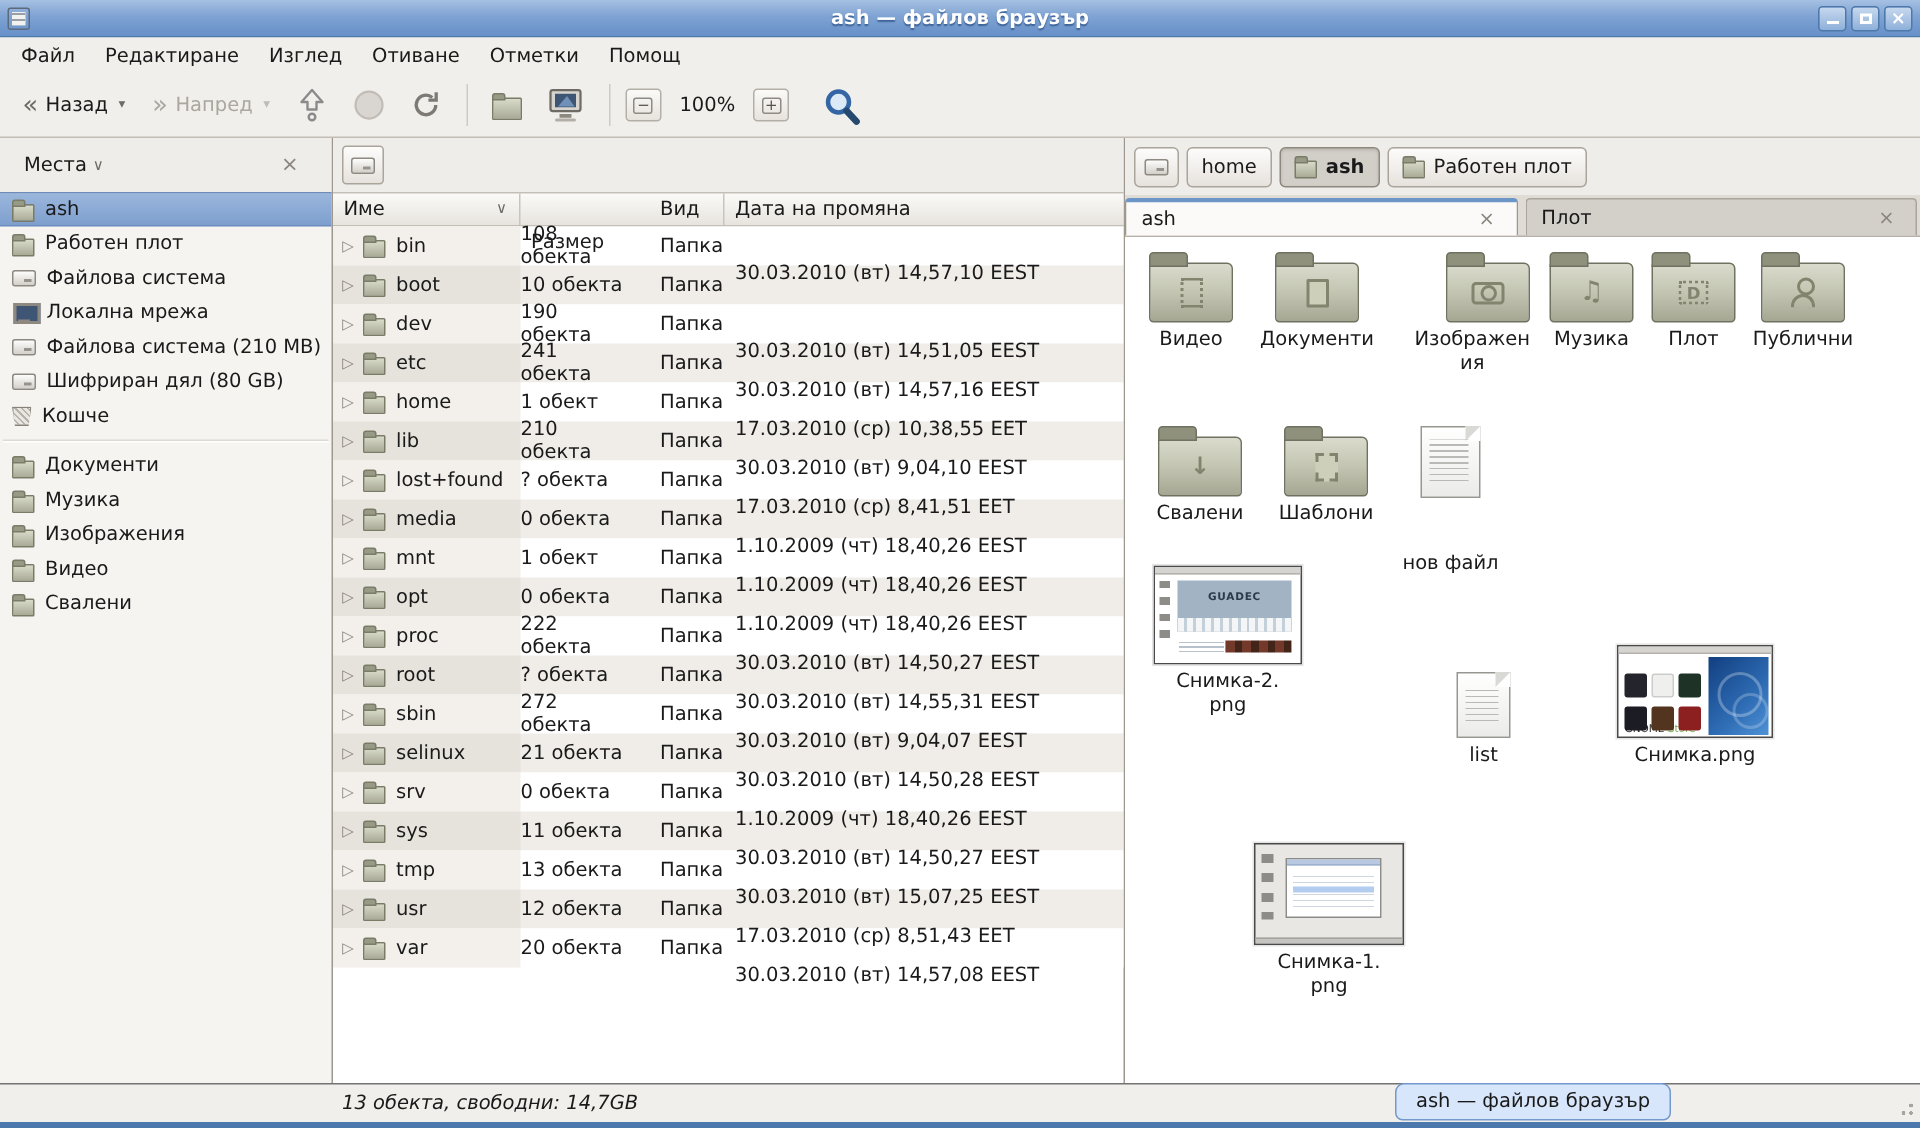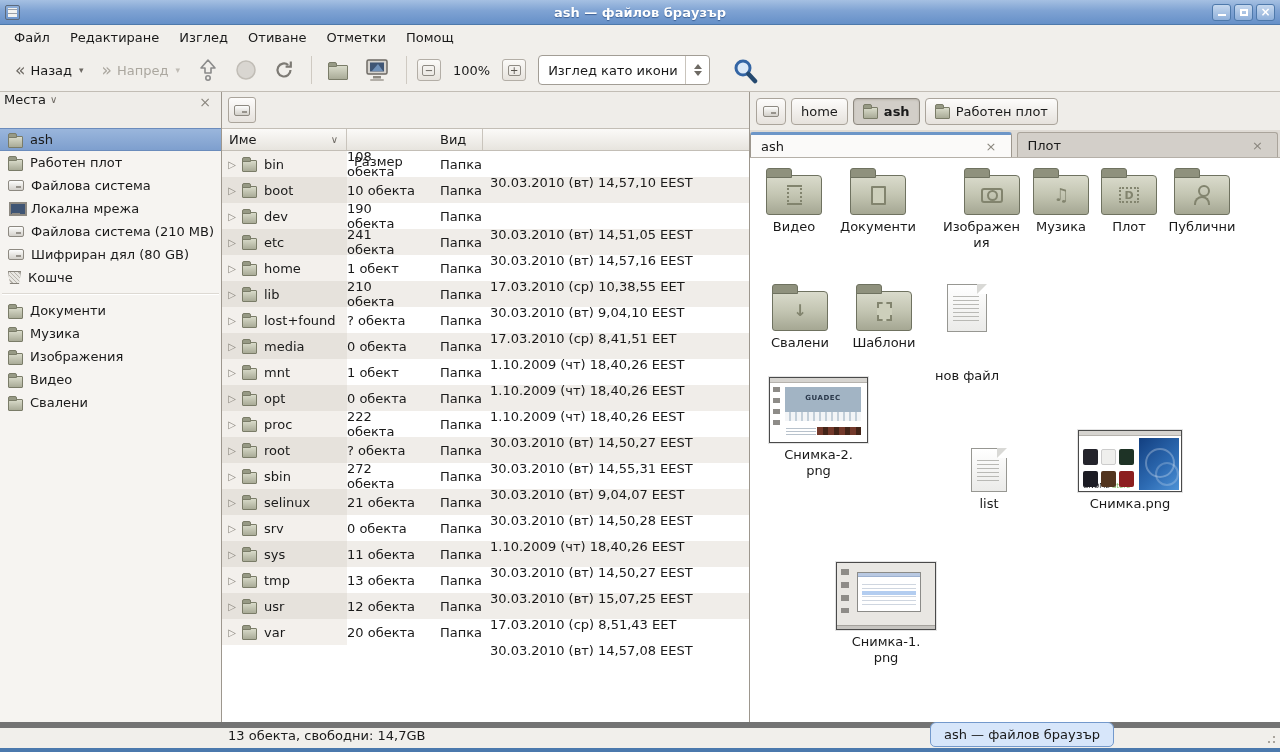--- a/index.html
+++ b/index.html
@@ -54,21 +54,21 @@
   .mcomputer::before { content:""; position:absolute; left:1px; top:0; width:14px; height:10px; border:2px solid #8d8981; background:#3f5574; }
   .mcomputer::after { content:""; position:absolute; left:4px; bottom:0; width:8px; height:2px; background:#8d8981; }
   .mtrash { width:13px; height:13px; border:1px solid #87837b; background:
     repeating-linear-gradient(45deg,#e8e6e1 0 2px,#b7b3ac 2px 3px); clip-path:polygon(0 0,100% 0,85% 100%,15% 100%); flex:none; }
 
   
   .main { position:absolute; left:0; top:92px; width:1280px; height:630px; }
 
   
   .sidebar { position:absolute; left:0; top:0; width:222px; height:630px; background:#f6f4f1; border-right:1px solid #9d978e; }
-  .side-head { height:36px; background:#efede9; display:flex; align-items:flex-start; padding:0 4px; }
+  .side-head { height:36px; background:#efede9; display:flex; align-items:center; padding:0 16px; }
   .side-title { display:flex; align-items:center; gap:4px; }
   .side-close { margin-left:auto; color:#8a867e; font-size:14px; padding:2px 6px; }
   .srow { height:23px; display:flex; align-items:center; gap:7px; padding-left:8px; }
   .srow.selected { background:linear-gradient(#9ab6dc,#7e9fce); border-top:1px solid #6b8cbc; border-bottom:1px solid #6b8cbc; }
   .side-sep { height:2px; margin:4px 2px; border-top:1px solid #ddd9d3; border-bottom:1px solid #fff; }
 
   
   .midpane { position:absolute; left:222px; top:0; width:528px; height:630px; background:#fff; border-right:1px solid #9d978e; }
   .pane-top { height:36px; background:#efede9; display:flex; align-items:center; padding:0 6px; }
   .sq-btn { width:28px; height:26px; border:1px solid #aaa49b; border-radius:3px; background:linear-gradient(#fdfcfb,#e6e2dd);
@@ -163,22 +163,22 @@
   .t1-icons { position:absolute; left:4px; top:6px; width:8px; height:44px;
     background:repeating-linear-gradient(#8e8c88 0 6px,#0000 6px 13px); }
   .t1-win { position:absolute; left:20px; top:9px; width:64px; height:40px; background:#fff; border:1px solid #8b8b88; }
   .t1-title { height:4px; background:#b9c9e2; border-bottom:1px solid #9db1d0; }
   .t1-rows { position:absolute; left:4px; right:4px; top:8px; height:26px;
     background:repeating-linear-gradient(#0000 0 3px,#cfd6e0 3px 4px); }
   .t1-sel { position:absolute; left:4px; right:4px; top:18px; height:4px; background:#b3cdf0; }
   .t1-task { position:absolute; left:0; right:0; bottom:0; height:4px; background:#c6c4c0; border-top:1px solid #a5a29d; }
 
   
-  .statusbar { position:absolute; left:0; top:722px; width:1280px; height:26px; background:#f1efeb; border-top:6px solid #737373;
-    display:flex; align-items:flex-start; }
+  .statusbar { position:absolute; left:0; top:722px; width:1280px; height:26px; background:#f1efeb; border-top:1px solid #737373;
+    display:flex; align-items:center;font-style:italic; }
   .status-text { padding-left:228px; }
   .grip { position:absolute; right:4px; bottom:4px; width:12px; height:12px;
     background:
       radial-gradient(circle at 10px 10px,#a9a49c 1.2px,#0000 1.4px),
       radial-gradient(circle at 10px 5px,#a9a49c 1.2px,#0000 1.4px),
       radial-gradient(circle at 5px 10px,#a9a49c 1.2px,#0000 1.4px); }
   .bottombar { position:absolute; left:0; top:748px; width:1280px; height:4px; background:#4b79ad; }
   .tasktip { position:absolute; left:930px; top:722px; height:25px; background:#d7e6fa; border:1px solid #7399cc; border-radius:6px 6px 5px 5px;
     display:flex; align-items:center; padding:0 13px; z-index:5; }
 
@@ -254,27 +254,20 @@
     </svg>
   </div>
   <div class="tsep"></div>
   <div class="zoom-btn">
     <div class="zoom-inner">−</div>
   </div>
   <div class="zoom-label">100%</div>
   <div class="zoom-btn">
     <div class="zoom-inner">+</div>
   </div>
-  <div class="combo">
-    <span class="combo-label">Изглед като икони</span>
-    <div class="combo-spin">
-      <div class="spin-up"></div>
-      <div class="spin-dn"></div>
-    </div>
-  </div>
   <div class="icon-btn search-btn">
     <svg width="27" height="27" viewBox="0 0 27 27">
       <circle cx="11" cy="11" r="7" fill="#dce9f7" stroke="#3465a4" stroke-width="3"></circle>
       <line x1="16.5" y1="17" x2="23" y2="24" stroke="#25496f" stroke-width="4.5" stroke-linecap="round"></line>
     </svg>
   </div>
 </div>
 
 <div class="main">
 
@@ -348,20 +341,23 @@
     <div class="thead">
       <div class="th th-name">
         <span>Име</span>
         <span class="sort-arrow">∨</span>
       </div>
       <div class="th th-size">
         <span>Размер</span>
       </div>
       <div class="th th-type">
         <span>Вид</span>
+      </div>
+      <div class="th th-date">
+        <span>Дата на промяна</span>
       </div>
     </div>
     <div class="tbody">
 
         <div class="trow">
           <div class="c-name">
             <span class="expander">▷</span>
             <div class="mfolder"></div>
             <span>bin</span>
           </div>

